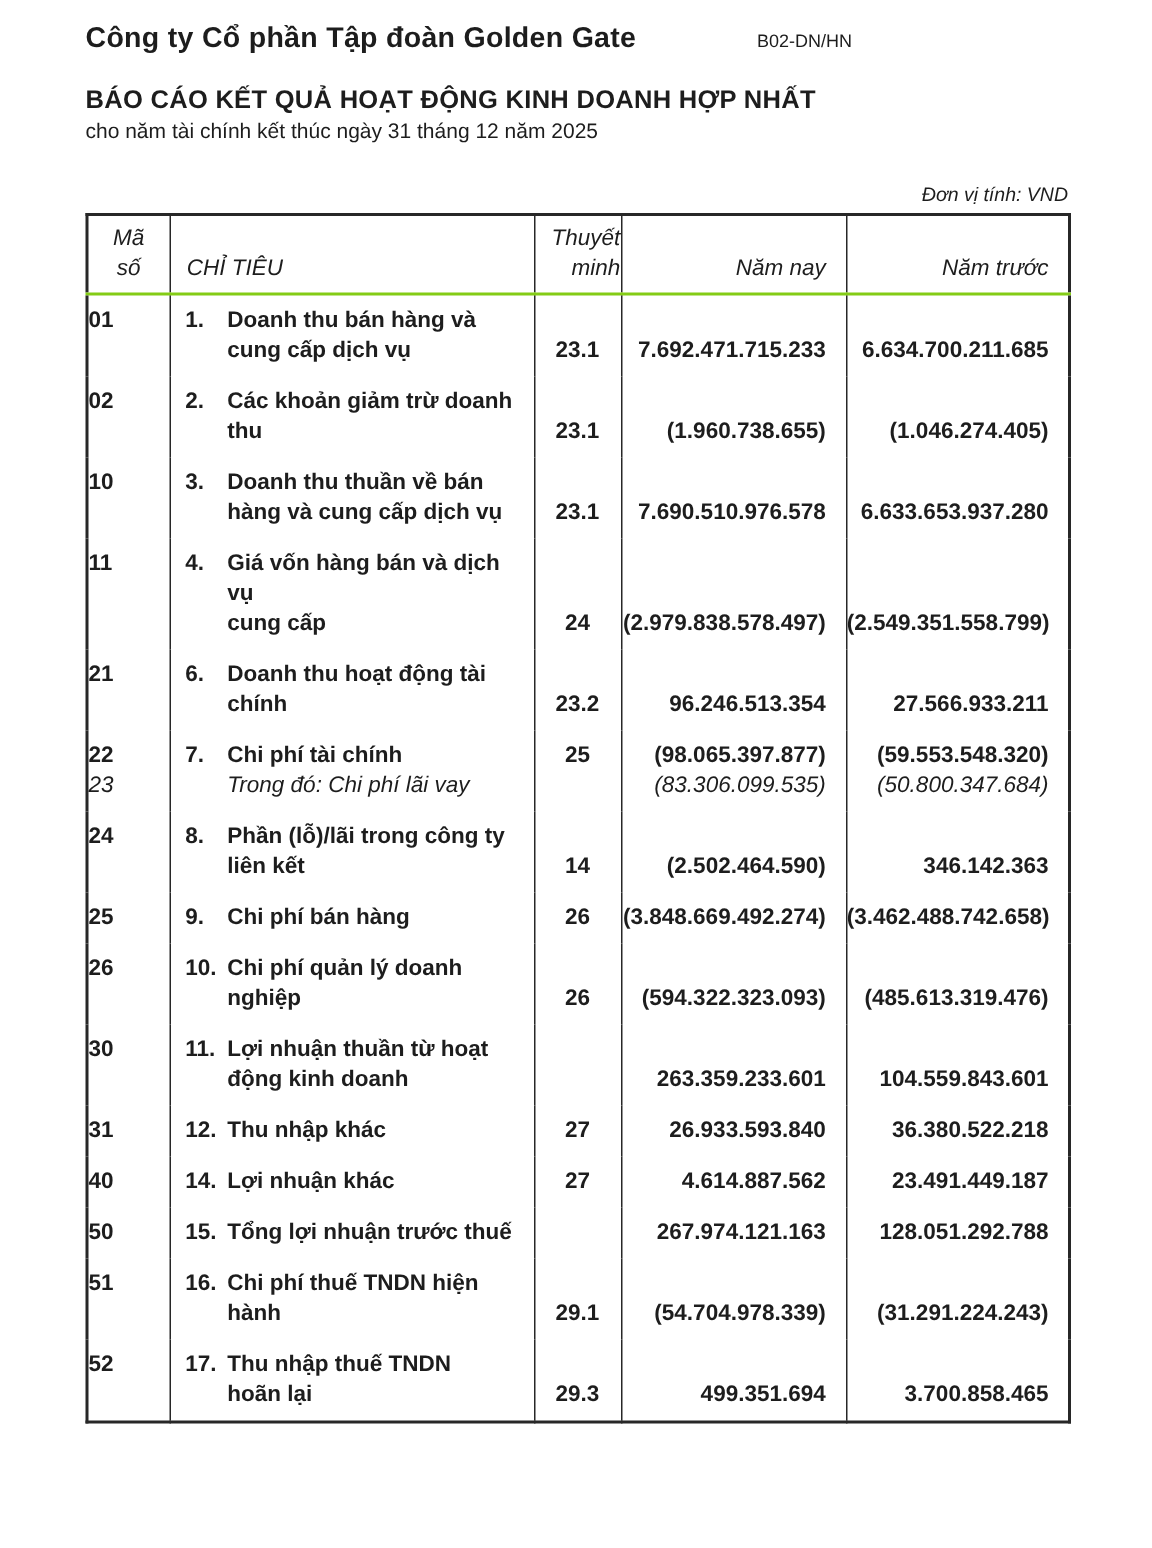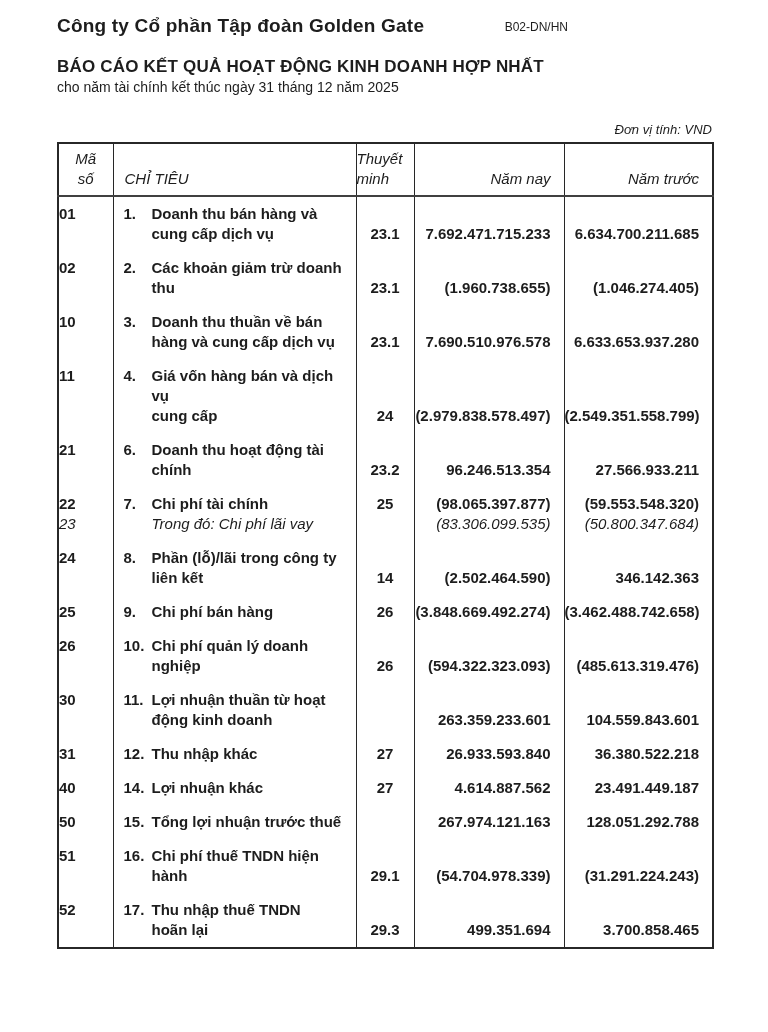--- a/index.html
+++ b/index.html
@@ -28,25 +28,25 @@
   }
   col.c-code  { width: 55px; }
   col.c-item  { width: 243px; }
   col.c-note  { width: 58px; }
   col.c-cur   { width: 150px; }
   col.c-prior { width: 149px; }
 
   th, td { border-left: 1.5px solid #272727; font-size: 15px; line-height: 20px; }
   th:first-child, td:first-child { border-left: none; }
 
-  thead tr { border-bottom: 2px solid #404040; }
+  thead tr { border-bottom: 2px solid #84cc16; }
   thead th { font-weight: 400; font-style: italic; height: 47px; padding: 5px 0 6px; }
   th.h-code  { text-align: center; white-space: pre-line; vertical-align: middle; }
   th.h-item  { text-align: left; vertical-align: bottom; padding-left: 11px; }
-  th.h-note  { text-align: left; white-space: pre-line; vertical-align: middle; }
+  th.h-note  { text-align: right; white-space: pre-line; vertical-align: middle; }
   th.h-cur, th.h-prior { text-align: right; vertical-align: bottom; padding-right: 13px; }
 
   tbody td { padding-top: 7px; padding-bottom: 7px; }
   td.col-code  { text-align: left; vertical-align: top; font-weight: 700; }
   td.col-code .code2 { display: block; font-weight: 400; font-style: italic; }
   td.col-label { vertical-align: top; padding-left: 10px; padding-right: 4px; font-weight: 700; }
   td.col-label .no  { display: inline-block; width: 28px; vertical-align: top; }
   td.col-label .lbl { display: inline-block; width: calc(100% - 30px);
                       vertical-align: top; white-space: pre-line; }
   td.col-label .sub-lbl { display: block; padding-left: 28px;

